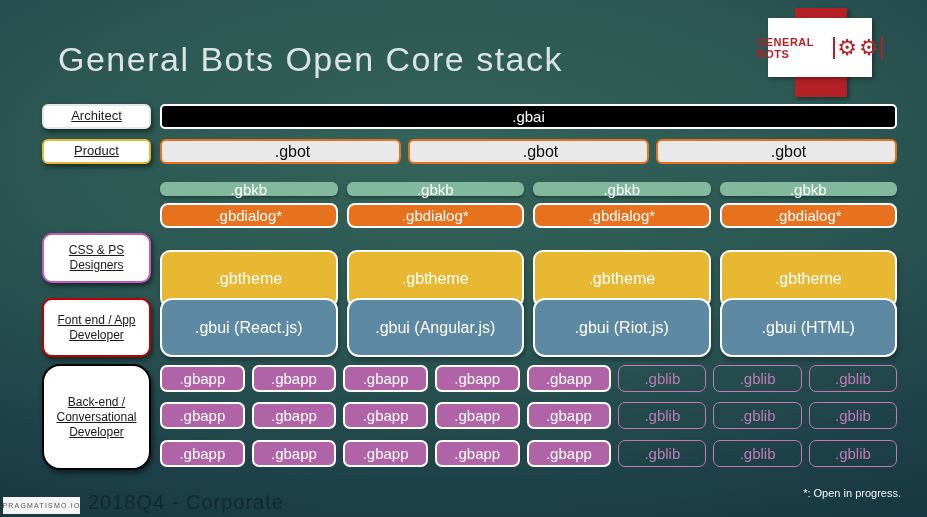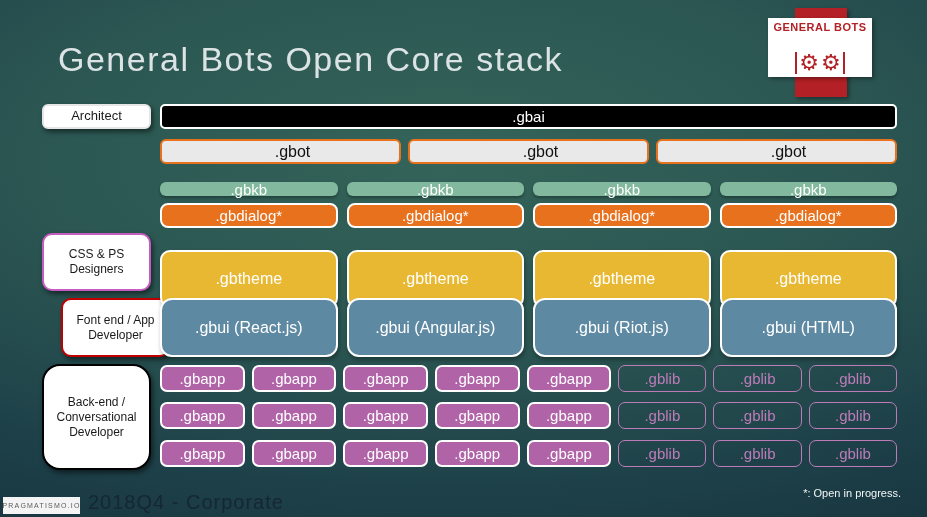--- a/index.html
+++ b/index.html
@@ -10,40 +10,41 @@
       radial-gradient(120% 95% at 48% 30%, #346459 0%, #2b5652 38%, #1e4149 68%, #142e3a 100%);
   }
   .title{
     position:absolute;left:58px;top:40px;
     font-size:34px;letter-spacing:1.5px;color:#dce3e5;font-weight:400;
   }
   
   .ribbon{position:absolute;left:795px;top:8px;width:52px;height:89px;background:var(--logored);box-shadow:2px 2px 4px rgba(0,0,0,.4);}
   .logo-card{
     position:absolute;left:768px;top:18px;width:104px;height:59px;background:#fff;
-    display:flex;flex-direction:column;align-items:center;justify-content:center;gap:19px;
+    display:flex;flex-direction:row;align-items:center;justify-content:center;gap:19px;
     box-shadow:2px 2px 4px rgba(0,0,0,.35);
   }
   .logo-text{font-size:11px;font-weight:bold;letter-spacing:.5px;color:var(--logored);}
   .gears{display:flex;align-items:center;gap:2px;color:var(--logored);line-height:1;}
   .gear{font-size:22px;}
   .gbar{display:inline-block;width:2.5px;height:22px;background:var(--logored);}
   
   .role{
     position:absolute;left:42px;width:109px;background:#fff;
     border:2px solid #e6e6e6;border-radius:6px;box-sizing:border-box;
     display:flex;align-items:center;justify-content:center;text-align:center;
     font-size:13px;color:#1a1a1a;line-height:1.25;padding:0 5px;
     box-shadow:2px 3px 5px rgba(0,0,0,.5);
+    text-decoration:underline;
   }
   .r1{top:104px;height:25px;}
   .r2{top:139px;height:25px;border-color:var(--gold);}
   .r3{top:170px;height:58px;border-color:#fff;border-radius:10px;}
-  .r4{top:233px;height:58px;border-color:var(--pink);border-radius:10px;font-size:12px;}
-  .r5{top:298px;height:59px;border-color:var(--red);border-radius:10px;font-size:12px;margin-left:19px;}
+  .r4{top:233px;height:50px;border-color:var(--pink);border-radius:10px;font-size:12px;}
+  .r5{top:298px;height:59px;border-color:var(--red);border-radius:10px;font-size:12px;}
   .r6{top:364px;height:106px;border-color:#000;border-radius:18px;font-size:12px;}
   
   .row{position:absolute;left:160px;width:737px;display:flex;gap:9px;}
   .row-gbai{top:104px;height:25px;}
   .row-gbot{top:139px;height:25px;gap:7px;}
   .row-gbkb{top:170px;height:26px;}
   .row-gbdialog{top:203px;height:25px;}
   .row-gbtheme{top:250px;height:58px;}
   .row-gbui{top:298px;height:59px;}
   .row-app{gap:7px;height:27px;}
@@ -82,20 +83,23 @@
     <div class="gears">
       <span class="gbar"></span>
         <span class="gear">⚙</span>
         <span class="gear">⚙</span>
         <span class="gbar"></span>
     </div>
   </div>
 
   <div class="role r1">
       <span>Architect</span>
+    </div>
+  <div class="role r2">
+      <span>Product</span>
     </div>
   <div class="role r4">
       <span>CSS &amp; PS Designers</span>
     </div>
   <div class="role r5">
       <span>Font end / App Developer</span>
     </div>
   <div class="role r6">
       <span>Back-end / Conversational Developer</span>
     </div>

